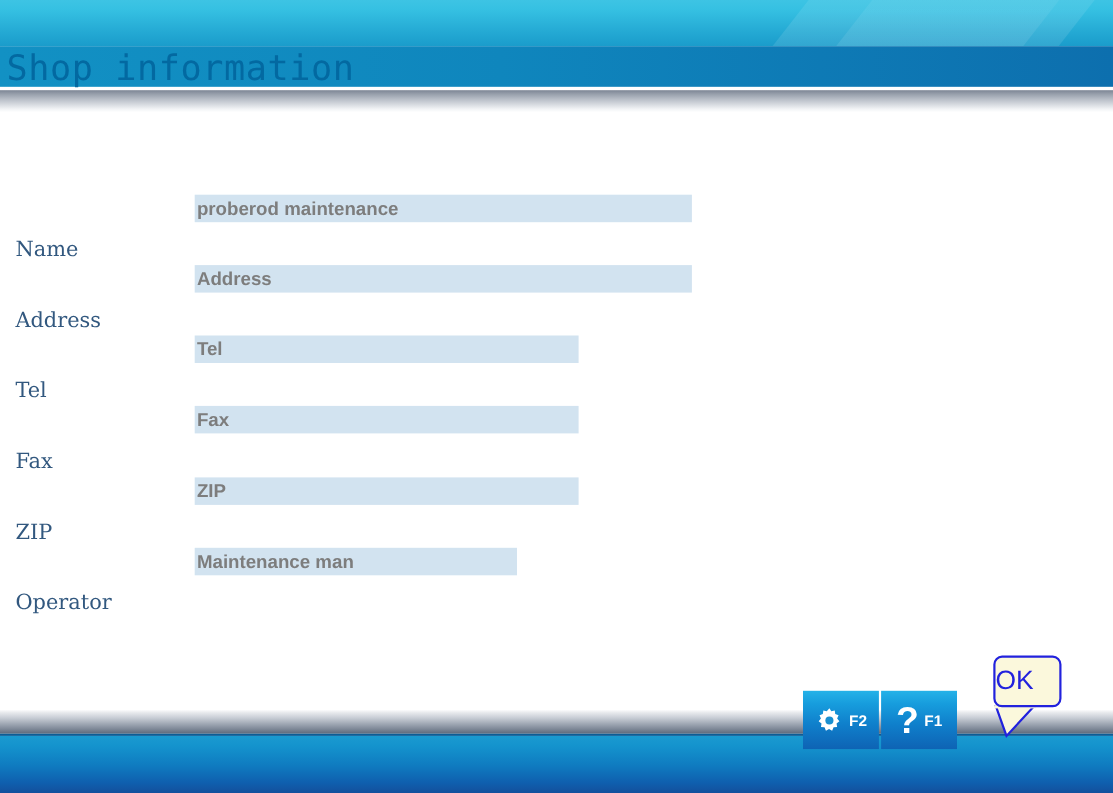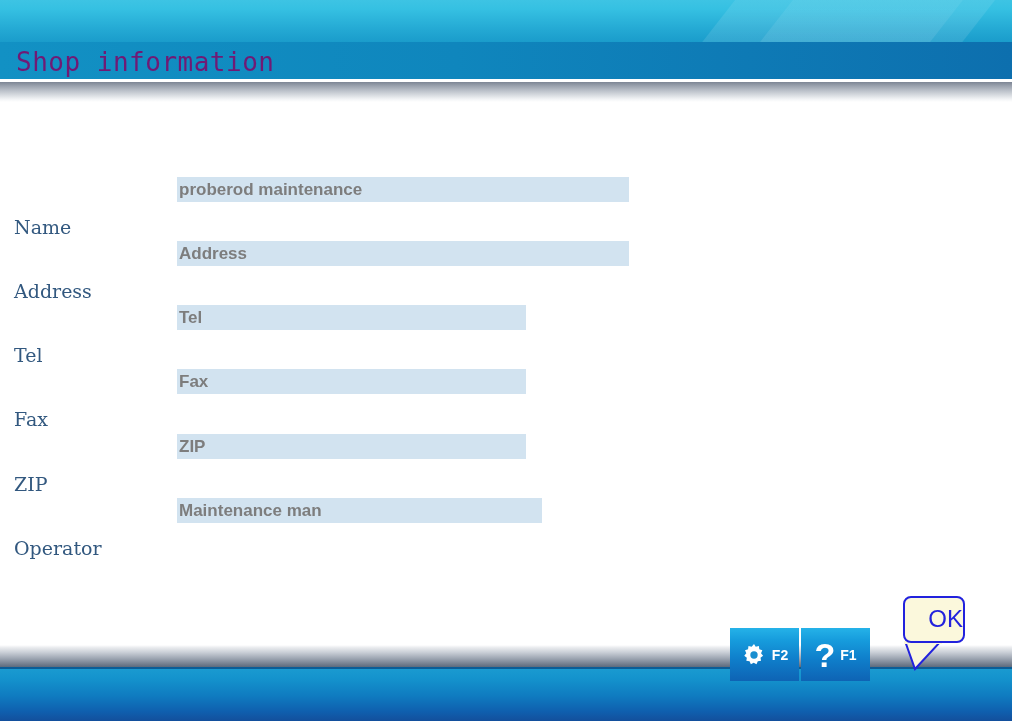--- a/index.html
+++ b/index.html
@@ -68,26 +68,26 @@
   }
   .header-underline {
     position: absolute;
     left: 0; top: 79px;
     width: 1012px;
     height: 3px;
     background: #ffffff;
   }
   .page-title {
     position: absolute;
-    left: 16px;
+    left: 6px;
     top: 48px;
     font-family: "DejaVu Sans Mono", "Liberation Mono", monospace;
-    font-size: 26px;
+    font-size: 32px;
     line-height: 28px;
-    color: #701a75;
+    color: #0369a1;
     letter-spacing: 0.5px;
     white-space: nowrap;
   }
   .header-shadow {
     position: absolute;
     left: 0; top: 82px;
     width: 1012px;
     height: 20px;
     background: linear-gradient(to bottom,
       #7c8594 0%, #98a0ac 18%, #b9bfc8 42%, #d8dce1 66%, #f2f4f6 86%, #ffffff 100%);
@@ -147,21 +147,21 @@
     background: #fbf8dc;
     border: 2px solid #2222dd;
     border-radius: 8px;
     box-sizing: border-box;
     z-index: 40;
   }
   .tooltip-text {
     position: absolute;
     left: 0; right: 0;
     top: 7px;
-    text-align: right;
+    text-align: left;
     font-family: "Liberation Sans", sans-serif;
     font-size: 24px;
     line-height: 28px;
     color: #2222dd;
   }
   .tooltip-tail {
     position: absolute;
     left: 899px;
     top: 641px;
     width: 44px;
@@ -282,21 +282,21 @@
       </div>
     </div>
     <div class="form-row" style="top: 274px;">
       <div class="row-label">ZIP</div>
       <div class="row-field" style="width: 349px;">
         <div class="row-field-text">ZIP</div>
       </div>
     </div>
     <div class="form-row" style="top: 338px;">
       <div class="row-label">Operator</div>
-      <div class="row-field" style="width: 365px;">
+      <div class="row-field" style="width: 293px;">
         <div class="row-field-text">Maintenance man</div>
       </div>
     </div>
   </div>
 
 <div class="tooltip">
   <div class="tooltip-text">OK</div>
 </div>
 <svg class="tooltip-tail" viewBox="0 0 44 30">
   <polygon points="6,0 42,0 16,28" fill="#fbf8dc" stroke="#2222dd" stroke-width="2"></polygon>

